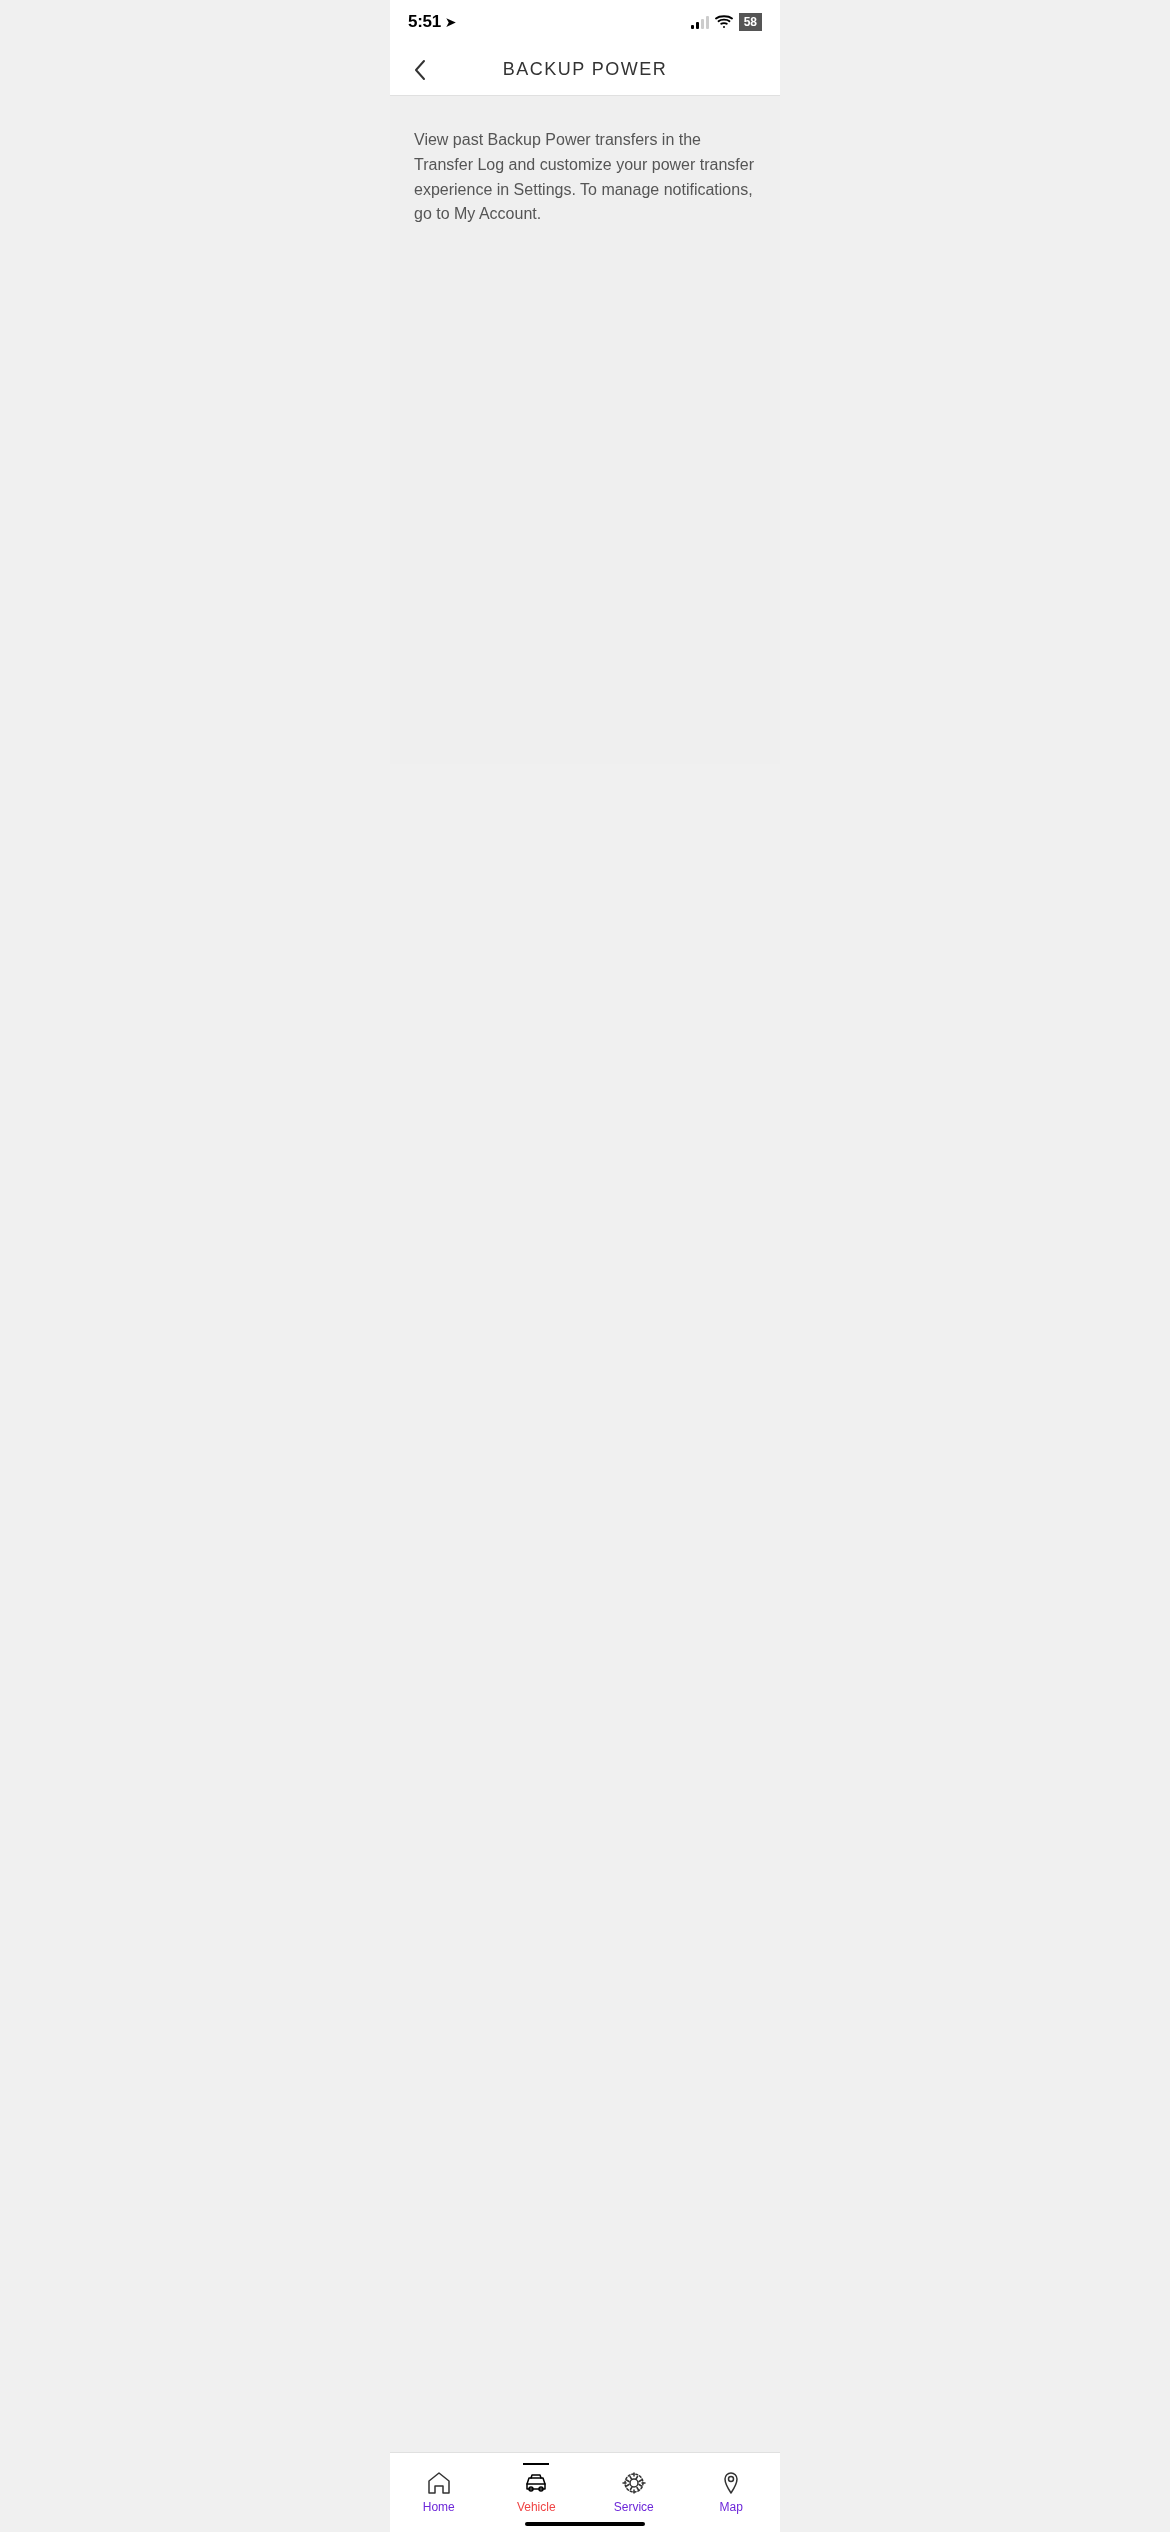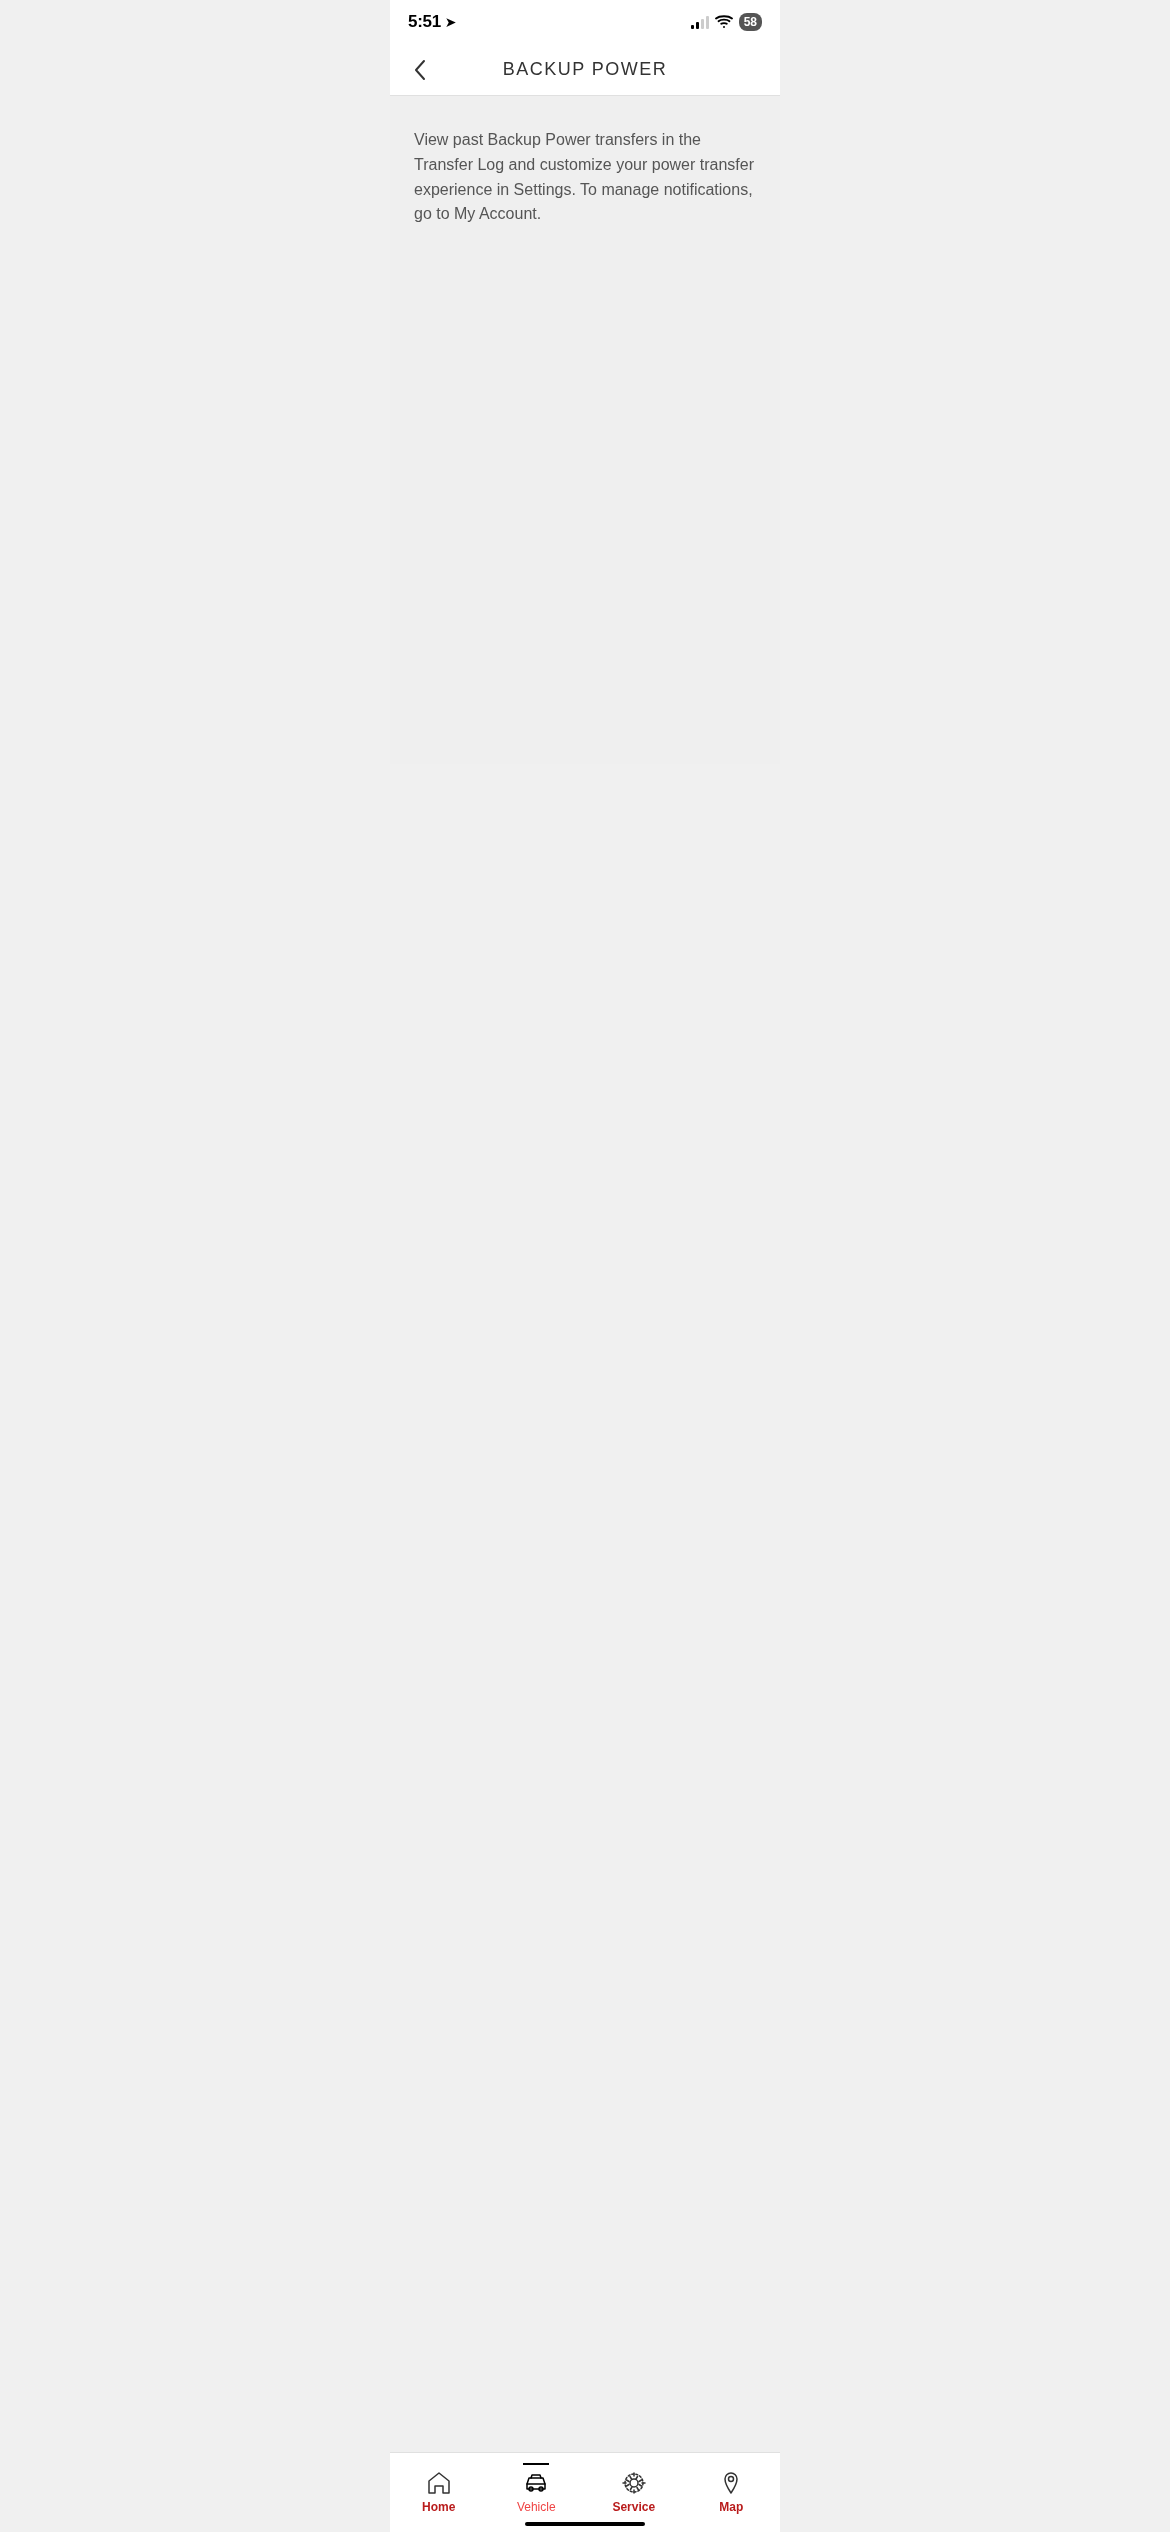--- a/index.html
+++ b/index.html
@@ -72,21 +72,21 @@
 
     .wifi-icon {
       font-size: 14px;
       color: #000;
     }
 
     .battery-container {
       display: flex;
       align-items: center;
       background: #555;
-      border-radius: 8px;
+      border-radius: 0;
       padding: 2px 5px;
       height: 18px;
     }
 
     .battery-text {
       font-size: 12px;
       font-weight: 600;
       color: #fff;
     }
 
@@ -221,22 +221,22 @@
       align-items: center;
       justify-content: center;
     }
 
     .tab-item.active .tab-icon-wrapper {
       padding-top: 6px;
     }
 
     .tab-label {
       font-size: 12px;
-      color: #b91c1c;
-      font-weight: 700;
+      color: #6d28d9;
+      font-weight: 400;
     }
 
     .tab-icon {
       width: 26px;
       height: 24px;
     }
 
     .home-indicator {
       position: fixed;
       bottom: 6px;

